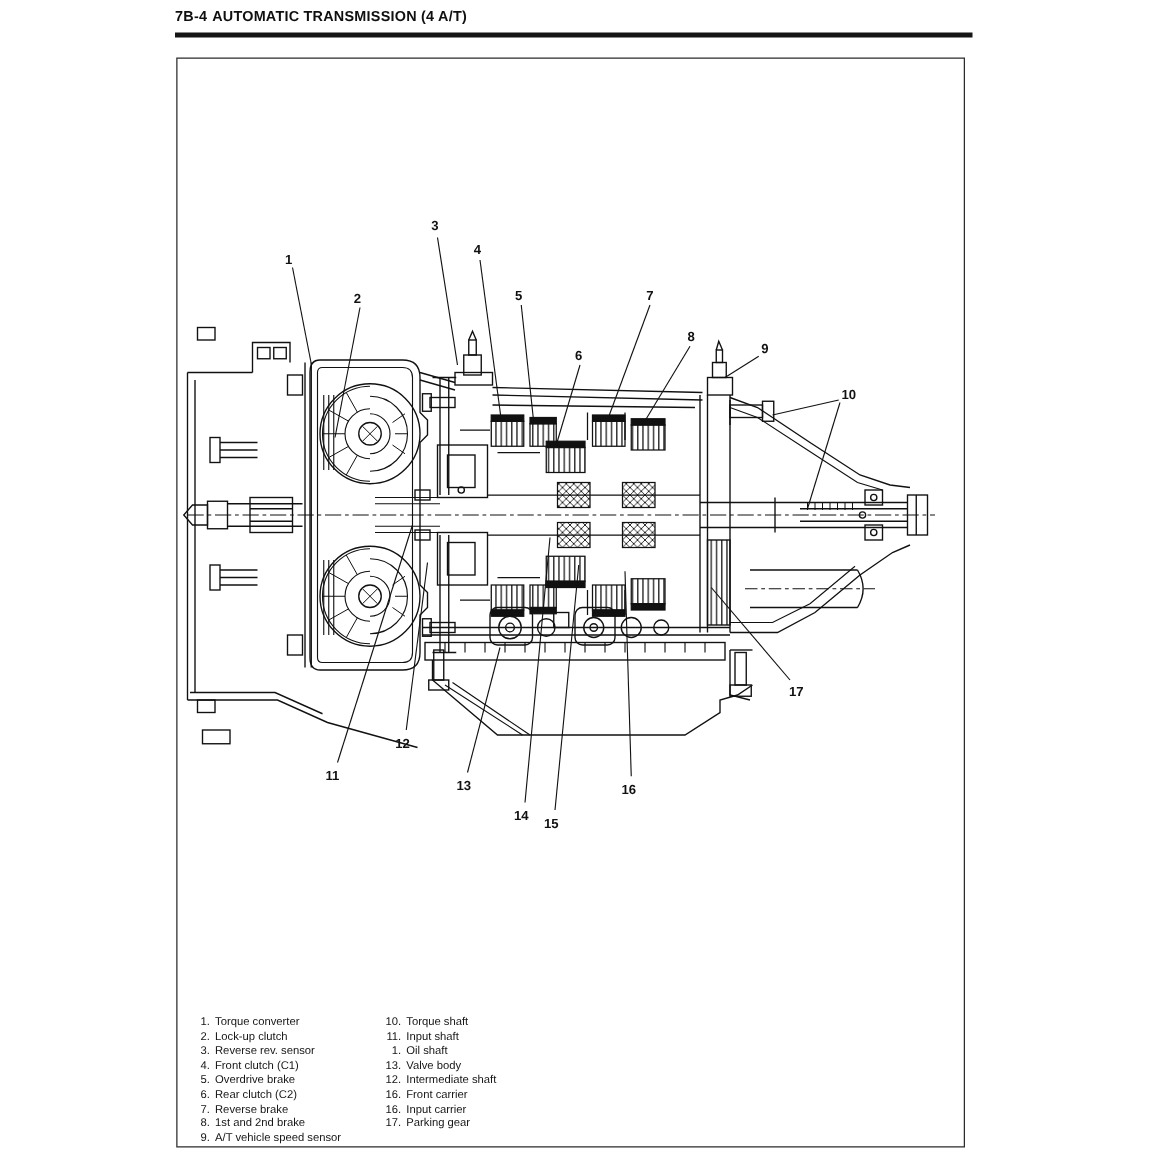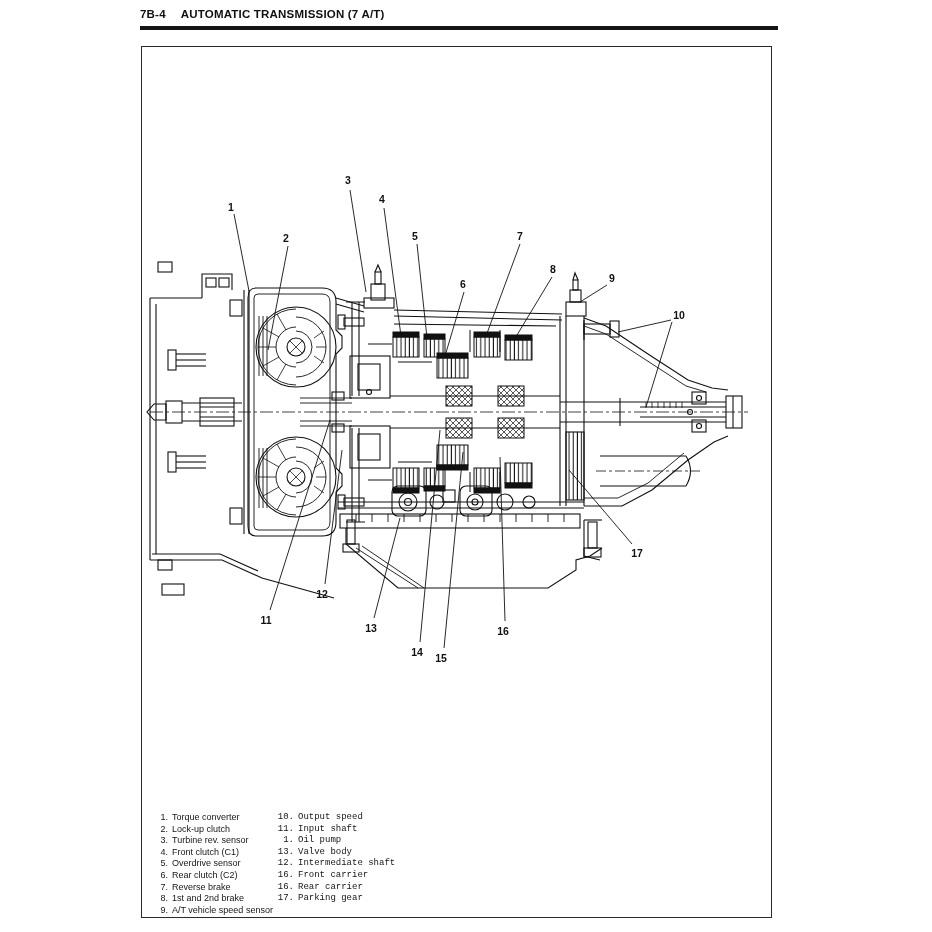--- a/index.html
+++ b/index.html
@@ -7,51 +7,51 @@
     width:932px;height:932px;position:relative;
     background:#ffffff;color:#111;
     font-family:"Liberation Sans",sans-serif;
     overflow:hidden;
   }
   .page-header{
     position:absolute;left:140px;top:8px;width:640px;
     font-size:11.5px;font-weight:bold;letter-spacing:.2px;color:#101010;
     white-space:nowrap;
   }
-  .page-header .sec{margin-right:15px;}
+  .page-header .sec{margin-right:4px;}
   .header-rule{
     position:absolute;left:140px;top:26px;width:638px;height:4px;
     background:#151515;
   }
   .figure-frame{
     position:absolute;left:141px;top:46px;width:629px;height:870px;
     border:1.5px solid #2b2b2b;background:#ffffff;
   }
   .diagram-svg{
     position:absolute;left:141px;top:46px;width:631px;height:872px;
   }
   .legend{
     position:absolute;top:812px;font-size:9px;line-height:11.6px;color:#151515;
   }
   .legend.col1{left:153px;width:136px;}
-  .legend.col2{left:274px;width:150px;font-family:Liberation Mono, monospace;}
+  .legend.col2{left:301px;width:150px;}
   .lrow{display:flex;}
   .lnum{display:inline-block;text-align:right;margin-right:4px;flex:0 0 auto;}
   .col1 .lnum{width:15px;}
   .col2 .lnum{width:20px;}
   svg text{
     font-family:"Liberation Sans",sans-serif;
     font-size:10.5px;font-weight:600;fill:#111;
   }
 </style>
 </head>
 <body>
 
 <div class="page-header">
-  <span class="sec">7B-4</span><span>AUTOMATIC TRANSMISSION (7 A/T)</span>
+  <span class="sec">7B-4</span><span>AUTOMATIC TRANSMISSION (4 A/T)</span>
 </div>
 <div class="header-rule"></div>
 
 <div class="figure-frame"></div>
 
 <svg class="diagram-svg" viewBox="141 46 631 872" xmlns="http://www.w3.org/2000/svg">
   <defs>
     <pattern id="hv" width="4.2" height="6" patternUnits="userSpaceOnUse">
       <path d="M2,0 V6" stroke="#111" stroke-width="1"></path>
     </pattern>
@@ -276,29 +276,29 @@
   <div class="lrow">
       <span class="lnum">1.</span>
       <span>Torque converter</span>
     </div>
   <div class="lrow">
       <span class="lnum">2.</span>
       <span>Lock-up clutch</span>
     </div>
   <div class="lrow">
       <span class="lnum">3.</span>
-      <span>Turbine rev. sensor</span>
+      <span>Reverse rev. sensor</span>
     </div>
   <div class="lrow">
       <span class="lnum">4.</span>
       <span>Front clutch (C1)</span>
     </div>
   <div class="lrow">
       <span class="lnum">5.</span>
-      <span>Overdrive sensor</span>
+      <span>Overdrive brake</span>
     </div>
   <div class="lrow">
       <span class="lnum">6.</span>
       <span>Rear clutch (C2)</span>
     </div>
   <div class="lrow">
       <span class="lnum">7.</span>
       <span>Reverse brake</span>
     </div>
   <div class="lrow">
@@ -307,43 +307,43 @@
     </div>
   <div class="lrow">
       <span class="lnum">9.</span>
       <span>A/T vehicle speed sensor</span>
     </div>
 </div>
 
 <div class="legend col2">
   <div class="lrow">
       <span class="lnum">10.</span>
-      <span>Output speed</span>
+      <span>Torque shaft</span>
     </div>
   <div class="lrow">
       <span class="lnum">11.</span>
       <span>Input shaft</span>
     </div>
   <div class="lrow">
       <span class="lnum">1.</span>
-      <span>Oil pump</span>
+      <span>Oil shaft</span>
     </div>
   <div class="lrow">
       <span class="lnum">13.</span>
       <span>Valve body</span>
     </div>
   <div class="lrow">
       <span class="lnum">12.</span>
       <span>Intermediate shaft</span>
     </div>
   <div class="lrow">
       <span class="lnum">16.</span>
       <span>Front carrier</span>
     </div>
   <div class="lrow">
       <span class="lnum">16.</span>
-      <span>Rear carrier</span>
+      <span>Input carrier</span>
     </div>
   <div class="lrow">
       <span class="lnum">17.</span>
       <span>Parking gear</span>
     </div>
 </div>
 
 </body></html>

